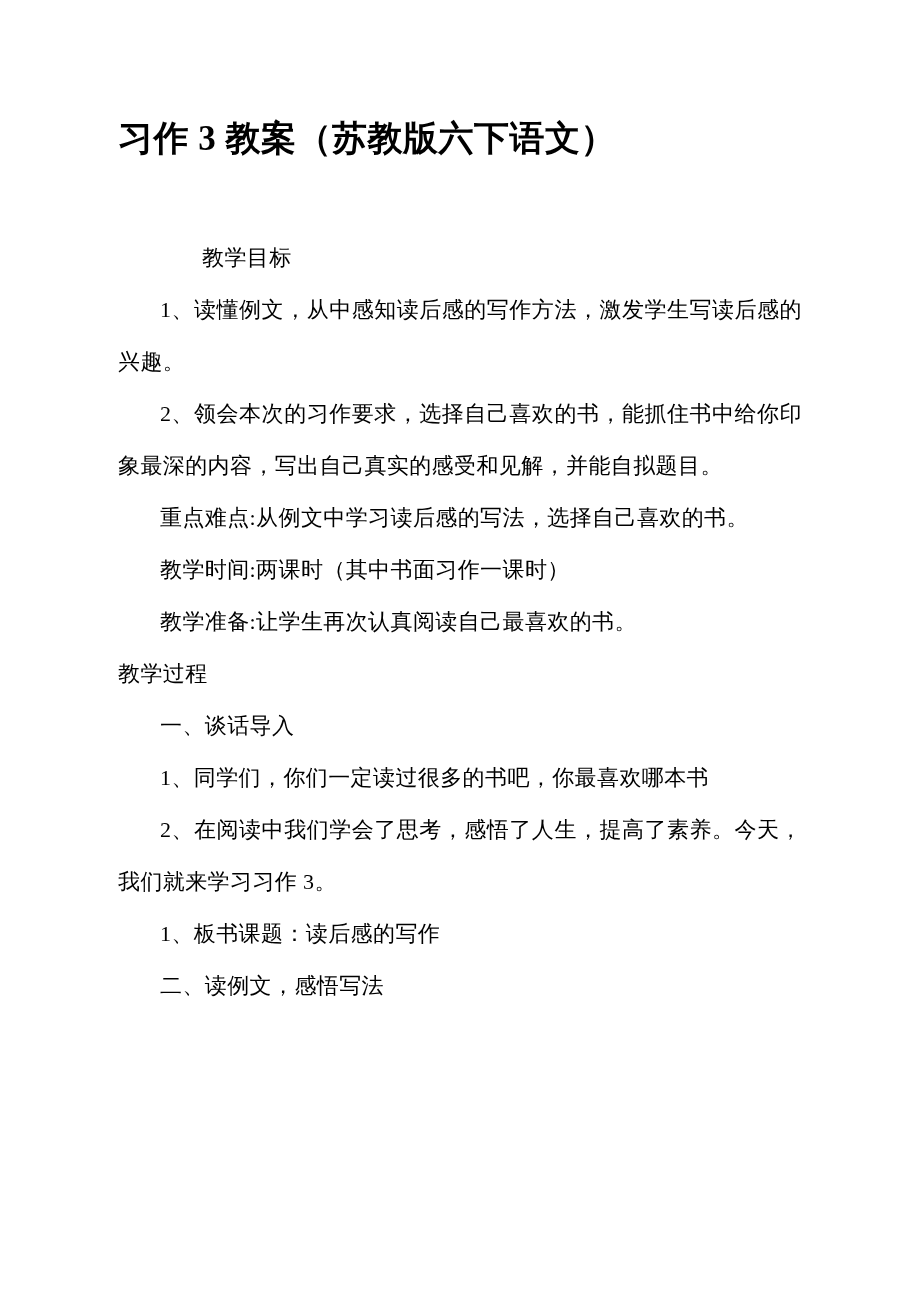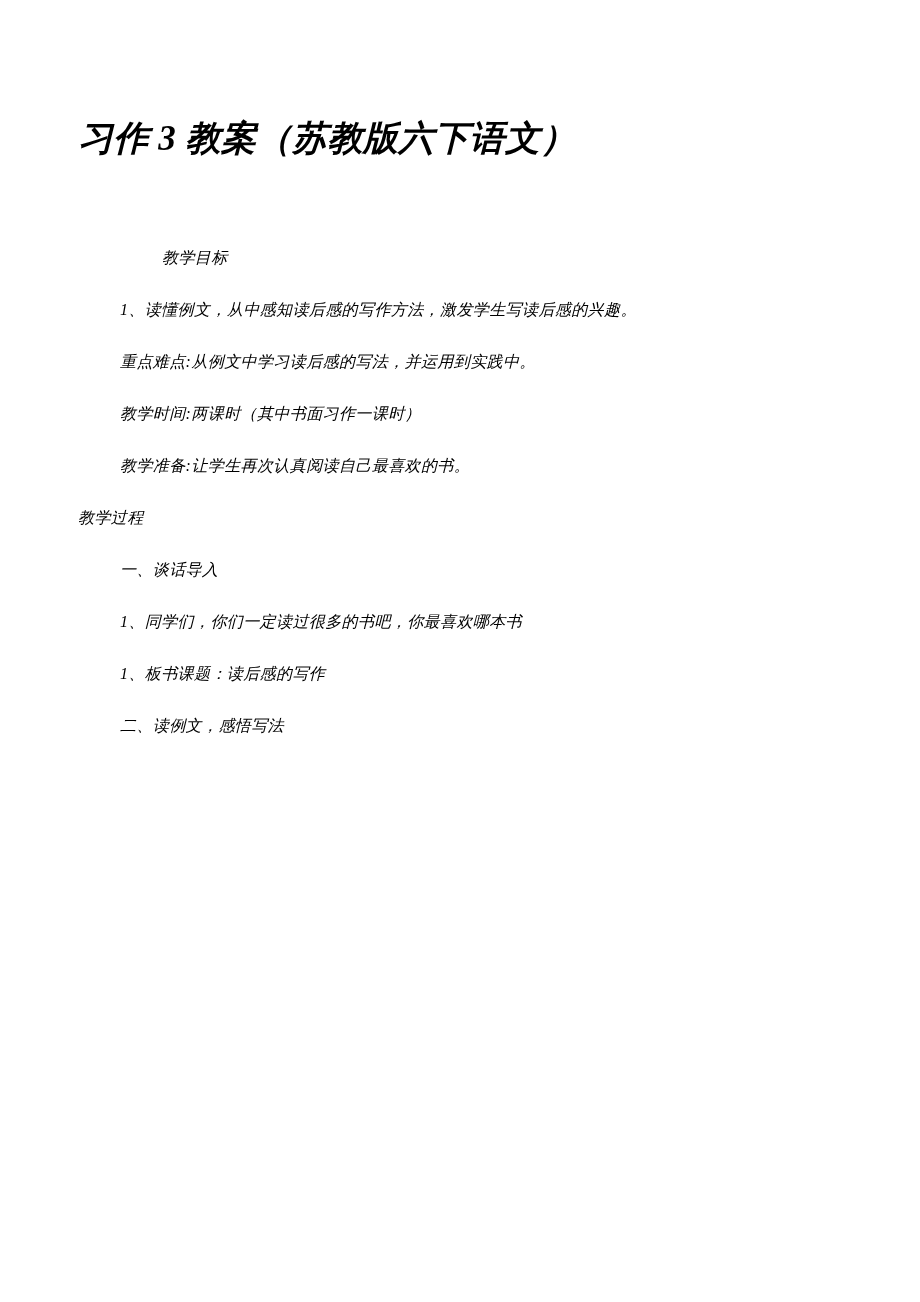--- a/index.html
+++ b/index.html
@@ -12,37 +12,36 @@
     height: 1302px;
     font-family: "Liberation Serif", "DejaVu Serif", serif;
     color: #000000;
     overflow: hidden;
   }
   .page {
     position: relative;
     width: 920px;
     height: 1302px;
     box-sizing: border-box;
-    padding: 0 78px;
-    font-style: italic;
+    padding: 0 118px;
   }
   .doc-title {
     font-family: "Liberation Serif", "DejaVu Serif", serif;
     font-weight: bold;
     font-size: 35px;
     line-height: 1.2;
     margin: 0;
     padding-top: 118px;
     letter-spacing: 0.5px;
   }
   .body-block {
     margin-top: 72px;
   }
   p.para {
-    font-size: 16px;
+    font-size: 22px;
     line-height: 52px;
     margin: 0;
     text-align: justify;
     text-justify: inter-ideograph;
     letter-spacing: 0.4px;
   }
   p.indent-2 {
     text-indent: 42px;
   }
   p.indent-hdr {
@@ -53,22 +52,24 @@
   }
 </style>
 </head>
 <body>
 
 <div class="page">
   <h1 class="doc-title">习作 3 教案（苏教版六下语文）</h1>
   <div class="body-block">
     <p class="para indent-hdr">教学目标</p>
     <p class="para indent-2">1、读懂例文，从中感知读后感的写作方法，激发学生写读后感的兴趣。</p>
-    <p class="para indent-2">重点难点:从例文中学习读后感的写法，并运用到实践中。</p>
+    <p class="para indent-2">2、领会本次的习作要求，选择自己喜欢的书，能抓住书中给你印象最深的内容，写出自己真实的感受和见解，并能自拟题目。</p>
+    <p class="para indent-2">重点难点:从例文中学习读后感的写法，选择自己喜欢的书。</p>
     <p class="para indent-2">教学时间:两课时（其中书面习作一课时）</p>
     <p class="para indent-2">教学准备:让学生再次认真阅读自己最喜欢的书。</p>
     <p class="para indent-0">教学过程</p>
     <p class="para indent-2">一、谈话导入</p>
     <p class="para indent-2">1、同学们，你们一定读过很多的书吧，你最喜欢哪本书</p>
+    <p class="para indent-2">2、在阅读中我们学会了思考，感悟了人生，提高了素养。今天，我们就来学习习作 3。</p>
     <p class="para indent-2">1、板书课题：读后感的写作</p>
     <p class="para indent-2">二、读例文，感悟写法</p>
   </div>
 </div>
 
 </body></html>

